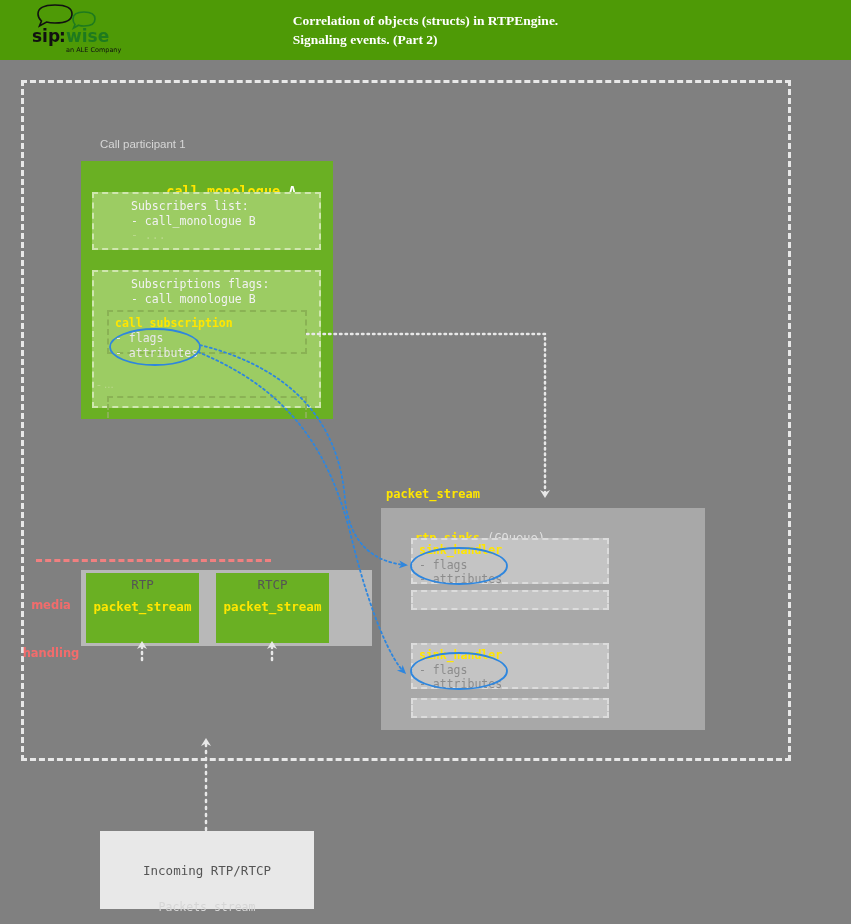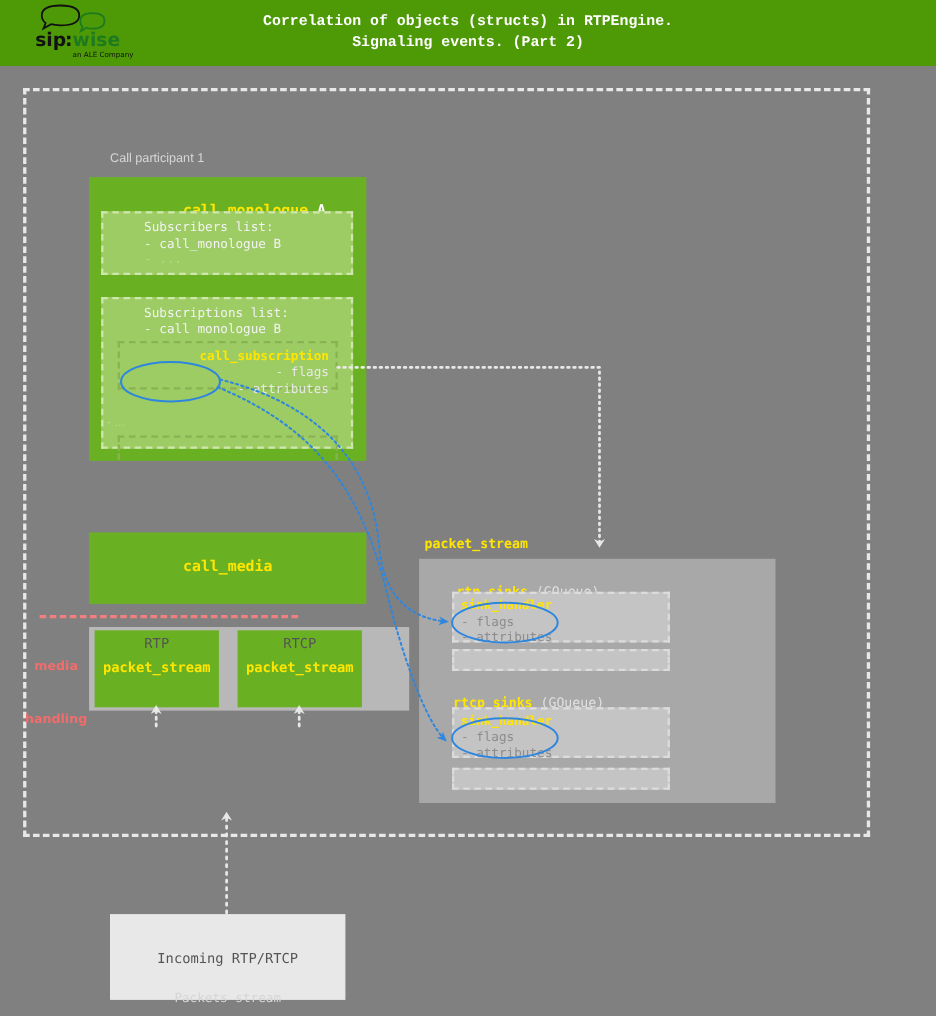--- a/index.html
+++ b/index.html
@@ -13,22 +13,22 @@
   .root{position:relative;width:851px;height:924px;}
 
   
   .header{
     position:absolute;left:0;top:0;width:851px;height:60px;
     background:#4e9a06;
     display:flex;align-items:center;justify-content:center;
   }
   .header-title{
     color:#ffffff;font-size:13.5px;font-weight:bold;line-height:19px;
-    text-align:center;letter-spacing:0px;
-    font-family:Liberation Mono, monospace;
+    letter-spacing:0px;
+    font-family:Liberation Serif, serif;
   }
   .logo{
     position:absolute;left:24px;top:2px;width:110px;height:56px;
   }
   .logo svg{display:block;}
 
   
   .outer-dashed{
     position:absolute;left:21px;top:80px;width:770px;height:681px;
     border:3px dashed #e8e8e8;
@@ -58,21 +58,20 @@
   }
   .innerbox .line{
     color:#f2f2f2;font-size:11.5px;line-height:14.5px;white-space:pre;margin-left:31px;
   }
   .innerbox .muted{color:#b9d98a;}
 
   .subbox{
     position:absolute;
     border:2px dashed #8ab254;box-sizing:border-box;
     padding:4px 6px;
-    text-align:right;
   }
   .subbox .sbtitle{color:#ffe600;font-weight:bold;font-size:11.5px;line-height:15px;white-space:pre;}
   .subbox .sbline{color:#e8e8e8;font-size:11.5px;line-height:15px;white-space:pre;}
 
   
   .ps-container{
     position:absolute;left:381px;top:508px;width:324px;height:222px;
     background:#a8a8a8;
   }
   .ps-label{
@@ -161,37 +160,34 @@
     </div>
   </div>
 
   <div class="innerbox" style="left:92px;top:192px;width:229px;height:58px;">
     <div class="line">Subscribers list:</div>
     <div class="line">- call_monologue B</div>
     <div class="line muted">- ...</div>
   </div>
 
   <div class="innerbox" style="left:92px;top:270px;width:229px;height:138px;">
-    <div class="line">Subscriptions list:</div>
+    <div class="line">Subscriptions flags:</div>
     <div class="line">- call monologue B</div>
   </div>
 
   <div class="subbox" style="left:107px;top:310px;width:200px;height:44px;">
     <div class="sbtitle">call_subscription</div>
     <div class="sbline">- flags</div>
     <div class="sbline">- attributes</div>
   </div>
 
   <div class="lbl" style="left:97px;top:378px;color:#b9d98a;">- ...</div>
 
   <div class="subbox" style="left:107px;top:396px;width:200px;height:22px;border-bottom:none;"></div>
 
-  <div class="greenbox" style="left:81px;top:484px;width:252px;height:65px;">
-    <div class="title" style="position:absolute;left:0;top:23px;width:252px;">call_media</div>
-  </div>
 
   <div class="media-dash"></div>
   <div class="media-label">
     <div>media</div>
     <div>handling</div>
   </div>
   <div class="media-band"></div>
 
   <div class="rtp-box" style="left:86px;top:573px;width:113px;height:70px;">
     <div class="t1" style="position:absolute;left:0;top:4px;width:113px;">RTP</div>
@@ -210,23 +206,20 @@
   <div class="queue-label" style="left:386px;top:517px;">
     <span>rtp_sinks</span><span class="gq"> </span><span class="gq">(GQueue)</span>
   </div>
   <div class="sink" style="left:411px;top:538px;width:198px;height:46px;">
     <div class="sh">sink_handler</div>
     <div class="sl">- flags</div>
     <div class="sl">- attributes</div>
   </div>
   <div class="sink-empty" style="left:411px;top:590px;width:198px;height:20px;"></div>
 
-  <div class="queue-label" style="left:383px;top:618px;">
-    <span>rtcp_sinks</span><span class="gq"> </span><span class="gq">(GQueue)</span>
-  </div>
   <div class="sink" style="left:411px;top:643px;width:198px;height:46px;">
     <div class="sh">sink_handler</div>
     <div class="sl">- flags</div>
     <div class="sl">- attributes</div>
   </div>
   <div class="sink-empty" style="left:411px;top:698px;width:198px;height:20px;"></div>
 
   <div class="incoming">
     <span>Incoming RTP/RTCP</span>
   </div>

